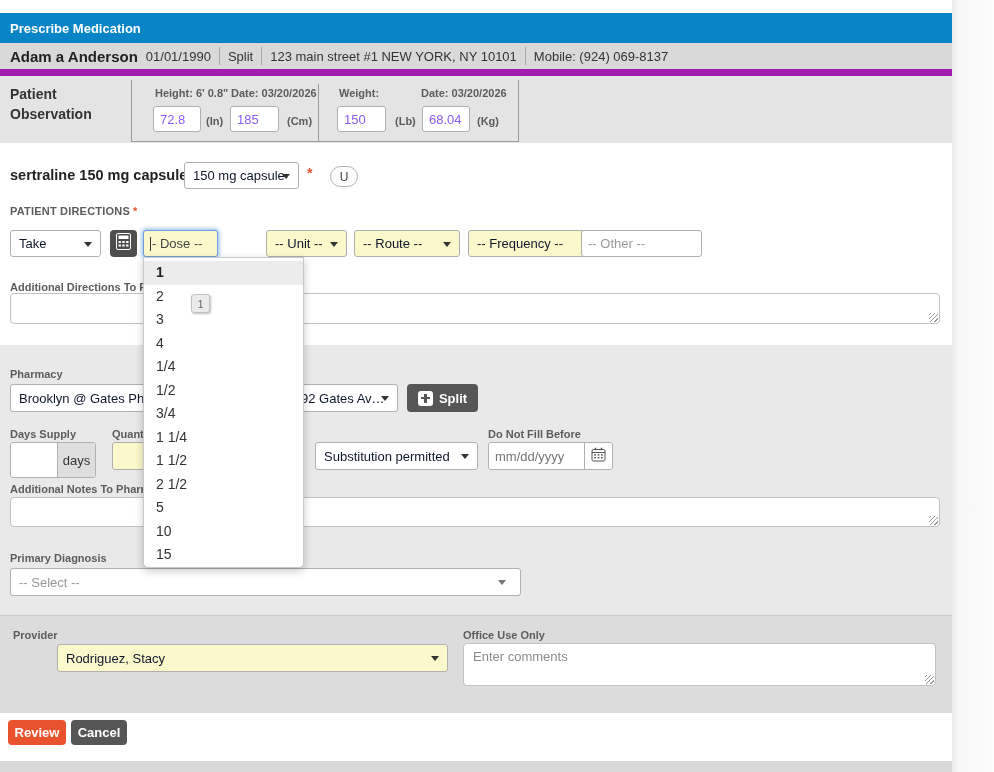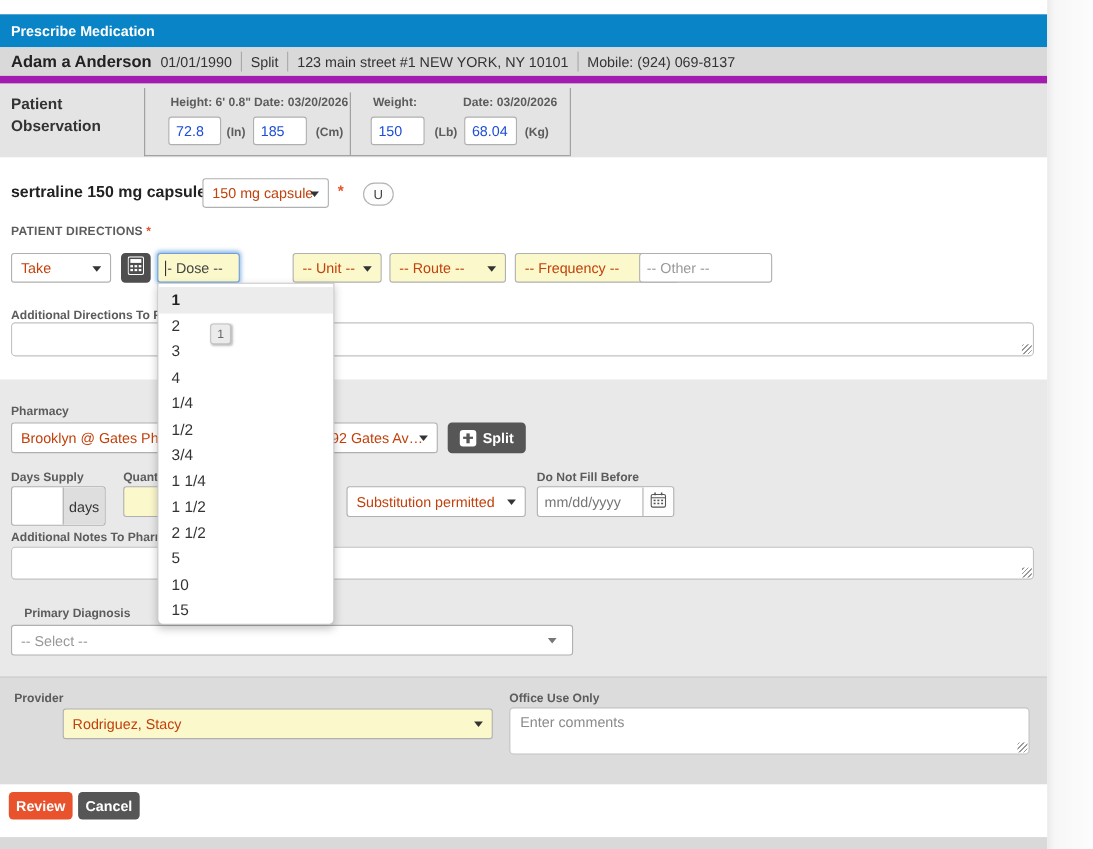--- a/index.html
+++ b/index.html
@@ -4,28 +4,28 @@
 <style>
   html,body{margin:0;padding:0;}
   body{
     width:994px;height:772px;position:relative;overflow:hidden;
     font-family:"Liberation Sans",sans-serif;background:#fff;
   }
   .abs{position:absolute;box-sizing:border-box;}
   .lbl{position:absolute;font-size:11px;font-weight:700;color:#5c5c5c;white-space:nowrap;}
   .req{color:#e8522d;font-weight:700;margin-left:3px;}
   .sel{position:absolute;box-sizing:border-box;display:flex;align-items:center;
-       border:1px solid #b0b0b0;border-radius:3px;background:#fff;font-size:13px;color:#c2410c;
+       border:1px solid #b0b0b0;border-radius:3px;background:#fff;font-size:13px;color:#0f172a;
        padding:0 20px 0 8px;white-space:nowrap;overflow:hidden;cursor:pointer;}
   .sel.yellow{background:#fbf8cc;margin-left:44px;}
   .arr{position:absolute;right:8px;top:50%;margin-top:-2px;width:0;height:0;
        border-left:4px solid transparent;border-right:4px solid transparent;border-top:5px solid #333;}
   .arr.light{border-top-color:#777;}
   .inp{position:absolute;box-sizing:border-box;border:1px solid #b0b0b0;border-radius:3px;
-       background:#fff;font-size:13px;color:#1d4ed8;padding:0 6px;font-family:inherit;outline:none;}
+       background:#fff;font-size:13px;color:#8b5cf6;padding:0 6px;font-family:inherit;outline:none;}
   .inp::placeholder{color:#999;}
   .ta{position:absolute;box-sizing:border-box;border:1px solid #c2c2c2;border-radius:4px;background:#fff;
       font-family:inherit;font-size:13px;color:#333;padding:5px 9px;resize:none;outline:none;}
   .ta::placeholder{color:#8a8a8a;}
   .rz{position:absolute;width:9px;height:9px;z-index:5;
       background:repeating-linear-gradient(-45deg,transparent,transparent 2px,#9a9a9a 2px,#9a9a9a 3px);}
   .btn-dark{position:absolute;box-sizing:border-box;background:#565656;color:#fff;border-radius:4px;
       display:flex;align-items:center;justify-content:center;font-size:13px;font-weight:700;cursor:pointer;}
   .vsep{width:1px;height:18px;background:#a8a8a8;margin:0 8px;flex:0 0 auto;}
   .obs-line{position:absolute;background:#9b9b9b;}
@@ -222,21 +222,21 @@
           </g>
         </svg>
     </span>
   </span>
 </div>
 
 <span class="lbl" style="left:10px;top:483px">Additional Notes To Pharmacy</span>
 <textarea class="ta" style="left: 10px; top: 497px; width: 930px; height: 30px;"></textarea>
 <span class="rz" style="left:929px;top:516px"></span>
 
-<span class="lbl" style="left:22px;top:552px">Primary Diagnosis</span>
+<span class="lbl" style="left:10px;top:552px">Primary Diagnosis</span>
 <div class="sel" style="left:10px;top:568px;width:511px;height:28px;color:#999">
   <span>-- Select --</span>
   <span class="arr light" style="right:14px"></span>
 </div>
 
 <div class="abs" id="secC"></div>
 <span class="lbl" style="left:13px;top:629px">Provider</span>
 <div class="sel yellow" style="left:13px;top:644px;width:391px;height:28px">
   <span>Rodriguez, Stacy</span>
   <span class="arr"></span>

